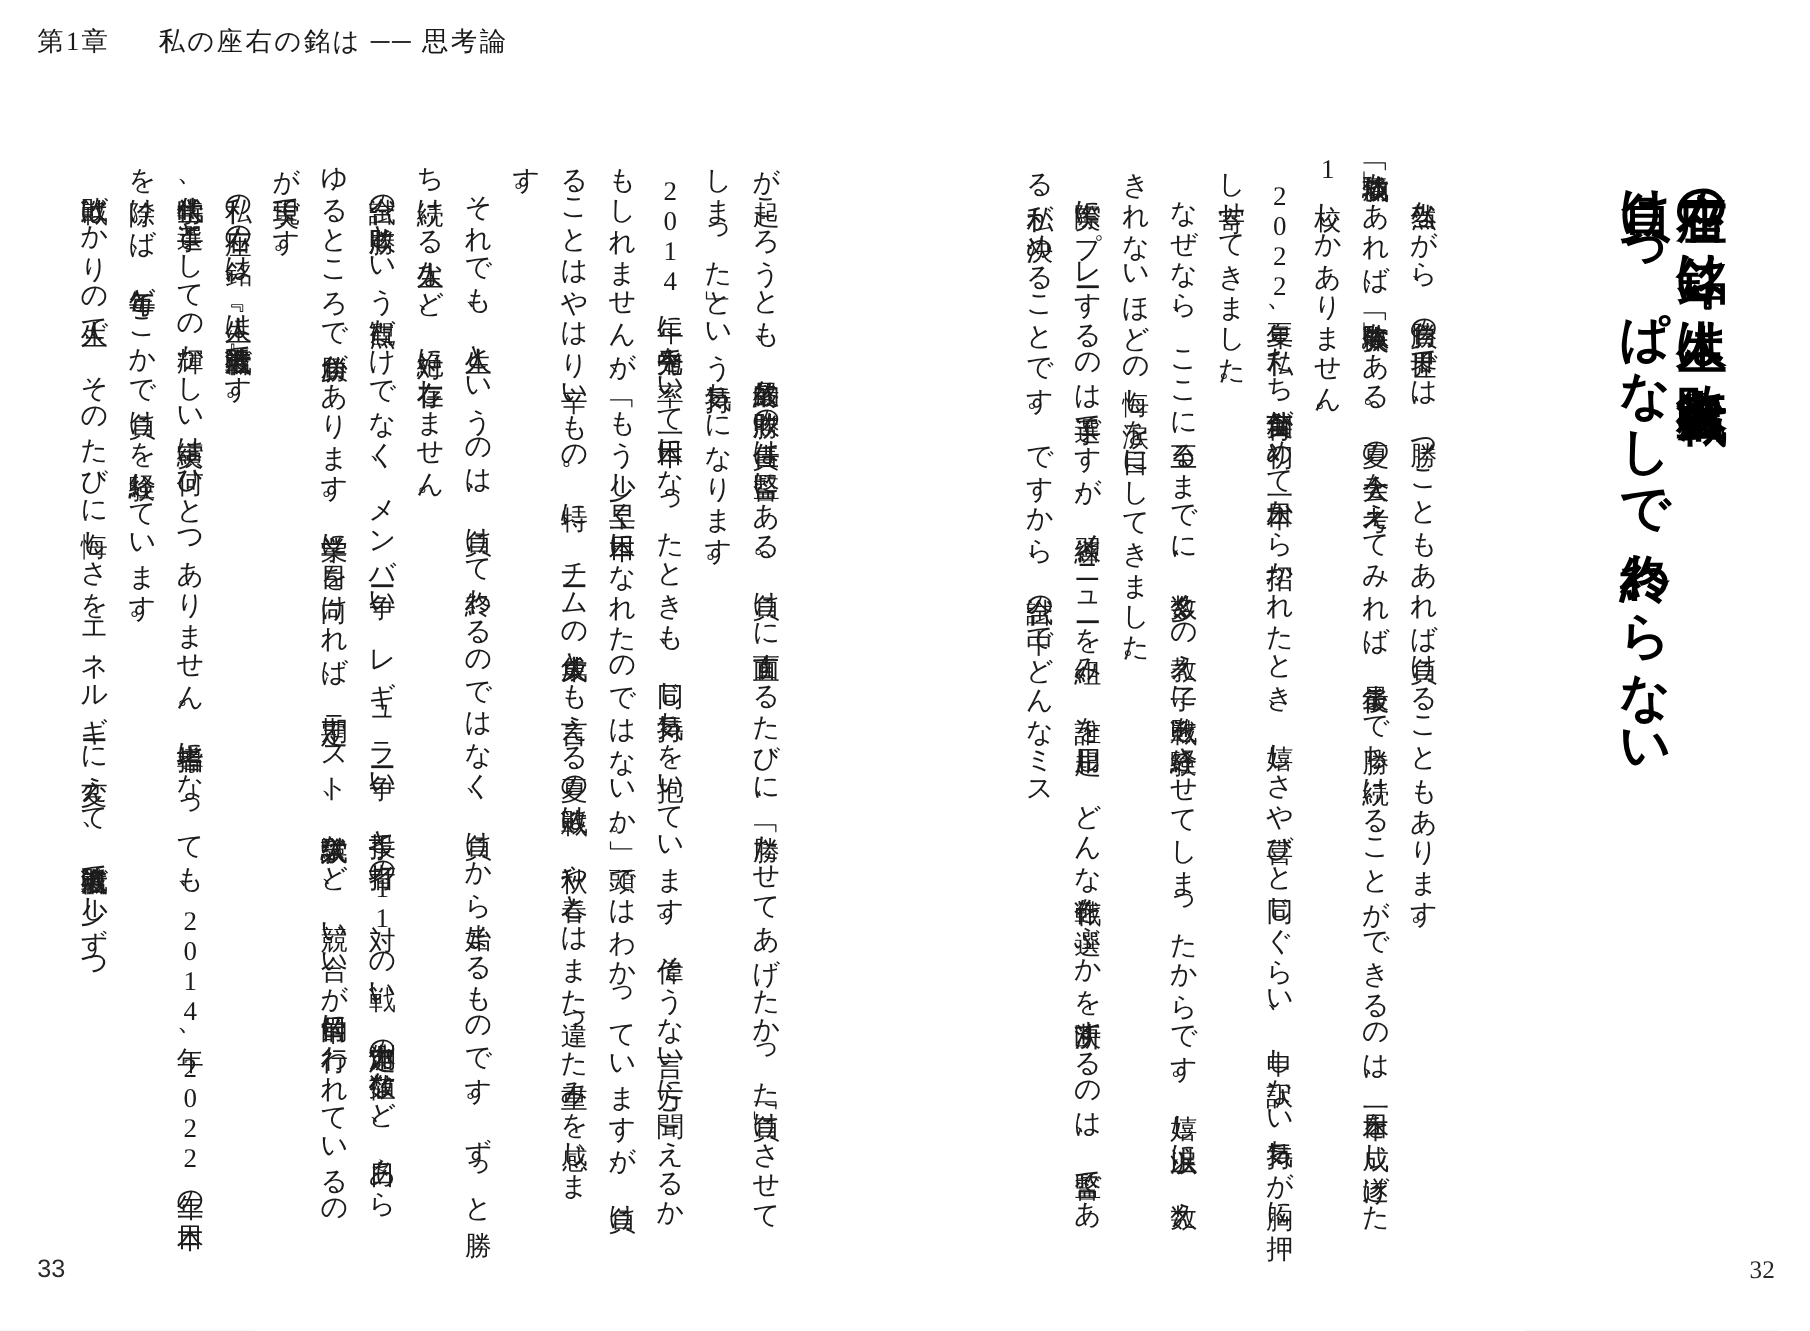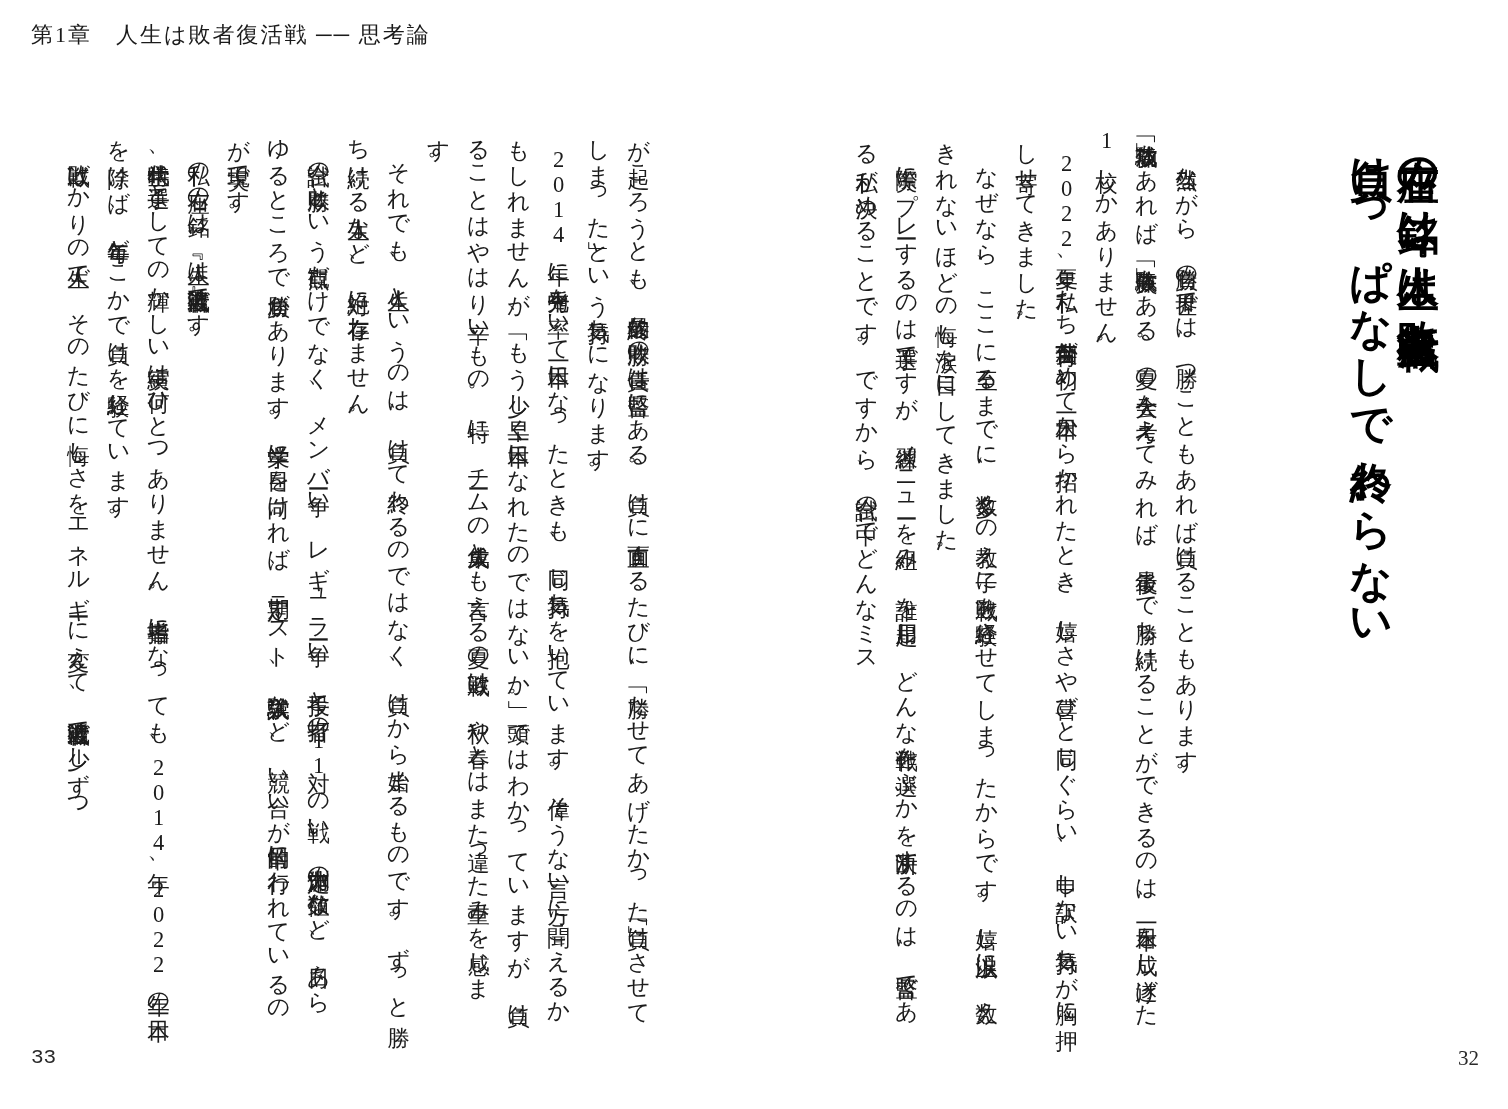--- a/index.html
+++ b/index.html
@@ -16,21 +16,21 @@
   
   .running-header {
     position: absolute;
     left: 31px;
     top: 20px;
     font-size: 22px;
     letter-spacing: 2px;
     color: #1a1a1a;
     white-space: nowrap;
   }
-  .running-header .chapter { margin-right: 24px; }
+  .running-header .chapter { margin-right: 40px; }
 
   
   .vtitle {
     position: absolute;
     top: 126px;
     left: 1342px;
     width: 100px;
     height: 740px;
     writing-mode: vertical-rl;
     text-orientation: mixed;
@@ -60,30 +60,30 @@
   .tcu { text-orientation: upright; }
 
   
   .pagenum {
     position: absolute;
     top: 1046px;
     font-family: "Liberation Sans", "DejaVu Sans", sans-serif;
     font-size: 21px;
     color: #2a2a2a;
   }
-  .pagenum.left { left: 31px; font-family: Liberation Mono, monospace; }
+  .pagenum.left { left: 31px; }
   .pagenum.right { right: 29px; font-family: Liberation Serif, serif; }
 </style>
 </head>
 <body>
 
 <div class="canvas">
 
   <div class="running-header">
-    <span class="chapter">第1章</span><span>人生は敗者復活戦 ── 思考論</span>
+    <span class="chapter">第1章</span><span>私の座右の銘は ── 思考論</span>
   </div>
 
   <div>
     <div class="vtitle" id="right-title">
         <div class="heading-line">座右の銘は『人生は敗者復活戦』</div>
         <div class="heading-line">負けっぱなしで終わらない</div>
       </div>
     <div class="vbody" id="right-body">
         <p class="para indent">当然ながら、勝負の世界では、勝つこともあれば負けることもあります。</p>
         <p class="para">「成功体験」もあれば、「失敗体験」もある。夏の大会を考えてみれば、最後まで勝ち続けることができるのは、日本一を成し遂げた<span class="tcu">1</span>校しかありません。</p>

